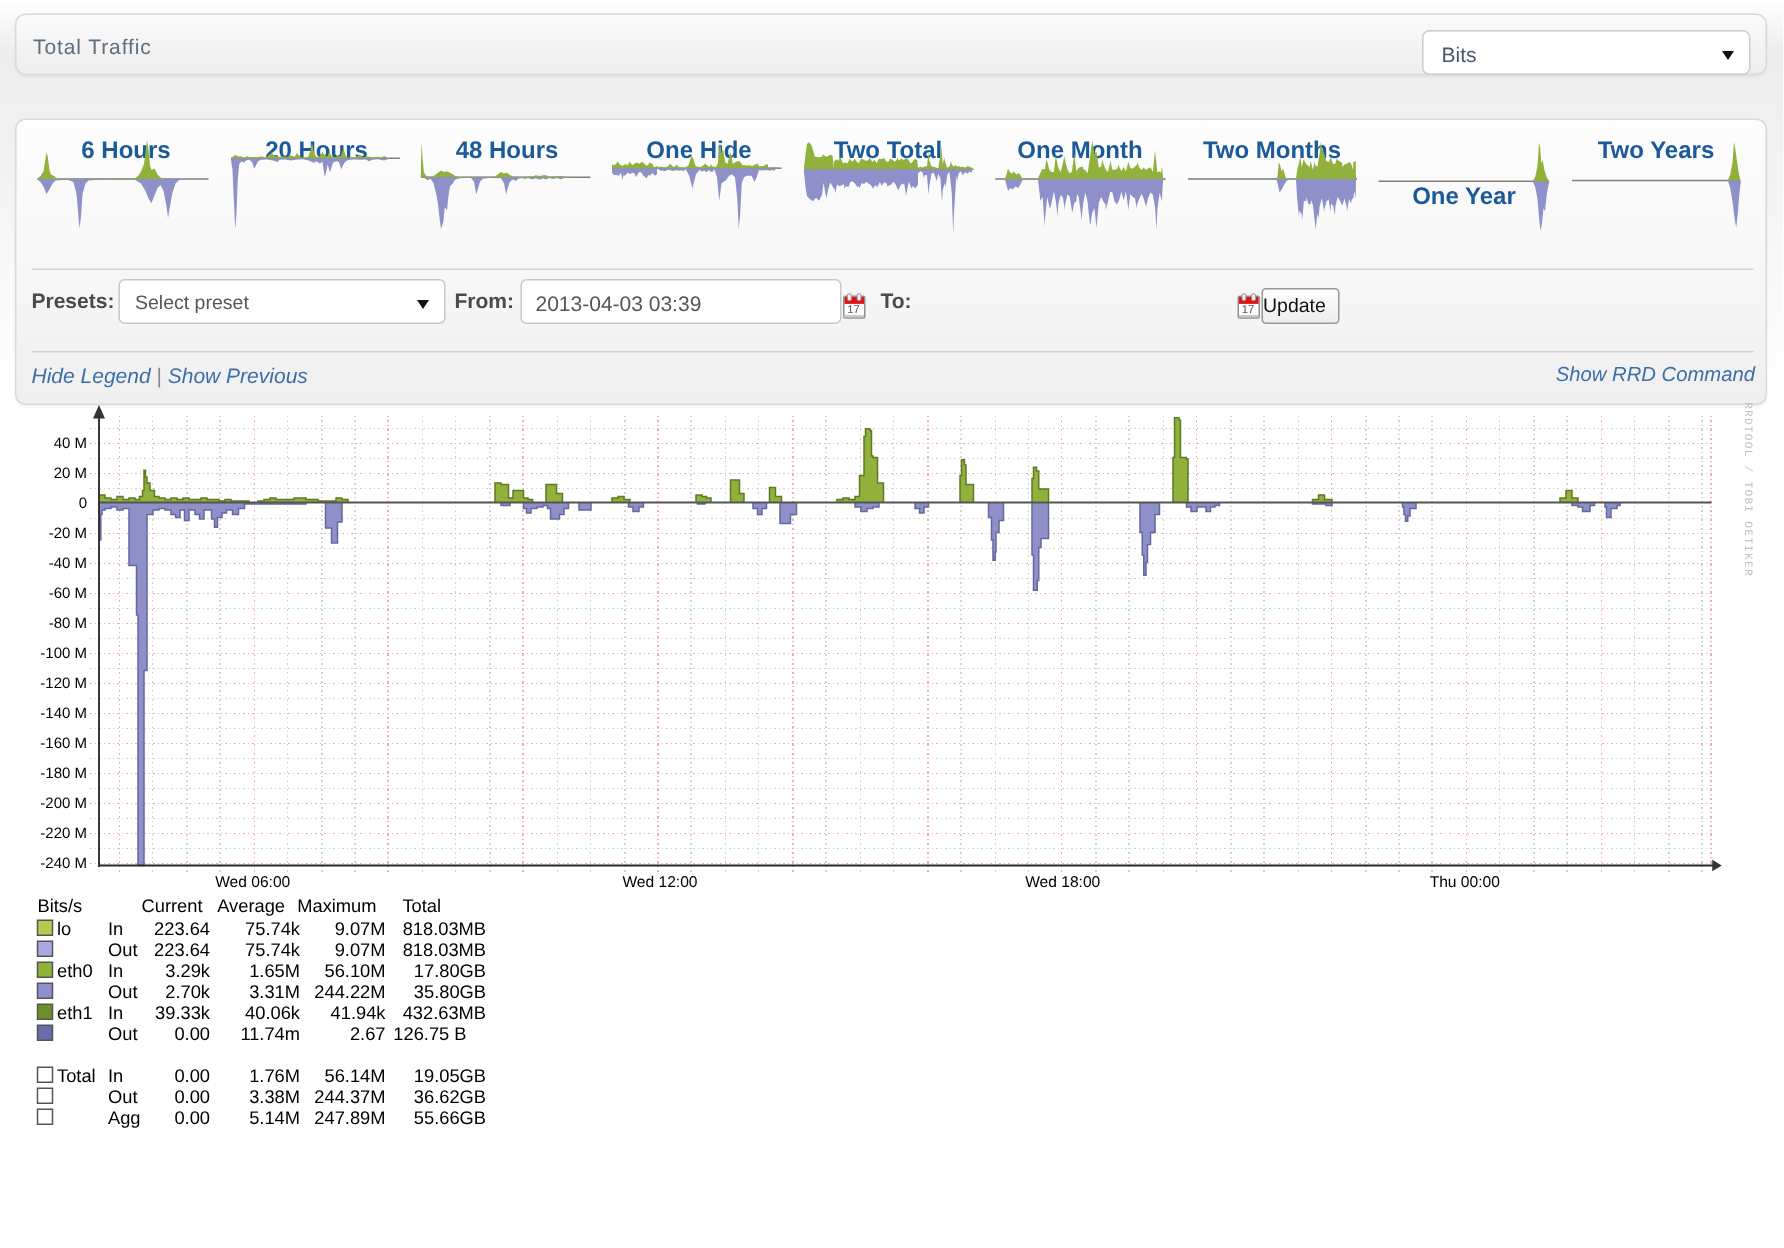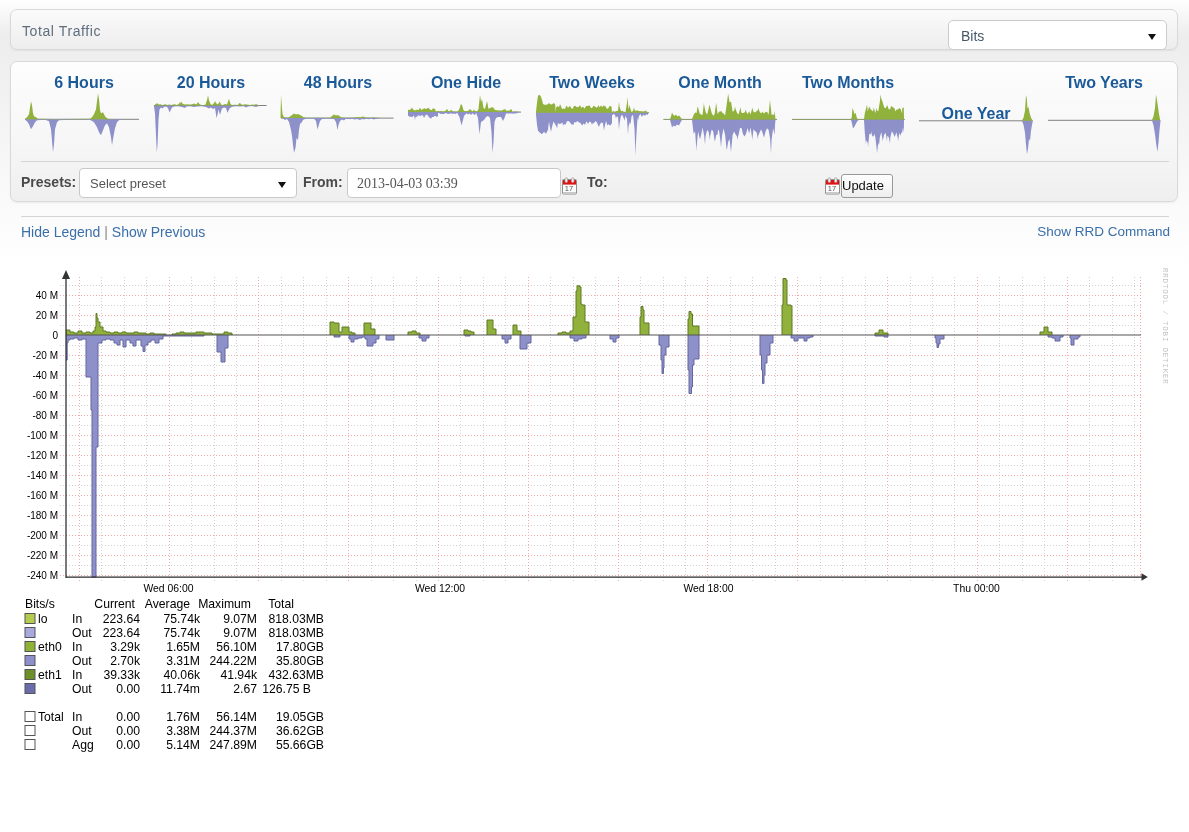--- a/index.html
+++ b/index.html
@@ -6,51 +6,51 @@
 html,body { width:1189px; height:832px; overflow:hidden; }
 body { font-family:"Liberation Sans", sans-serif; background:#fff; }
 #page { position:relative; width:1189px; height:832px;
   background:linear-gradient(to bottom, #ffffff 0px, #ededed 35px, #f1f1f1 90px, #f7f7f7 160px, #fcfcfc 230px, #ffffff 268px, #ffffff 100%); }
 .panel { position:absolute; border:1px solid #d9d9d9; border-radius:7px; box-shadow:0 1px 2px rgba(0,0,0,0.06); }
 #bar1 { left:10px; top:9px; width:1168px; height:41px; background:linear-gradient(to bottom,#fbfbfb,#ededed); }
 #bar1 .title { position:absolute; left:11px; top:13px; font-size:14px; letter-spacing:0.6px; color:#5f6e7d; }
 #selBits { position:absolute; left:948px; top:20px; width:219px; height:30px; background:#fff; border:1px solid #ccc; border-radius:5px; }
 #selBits .t { position:absolute; left:12px; top:7px; font-size:14px; color:#46596b; }
 .selarrow { position:absolute; right:10px; top:13px; width:0; height:0; border-left:4.5px solid transparent; border-right:4.5px solid transparent; border-top:6px solid #111; }
-#panel2 { left:10px; top:61px; width:1168px; height:141px; background:linear-gradient(to bottom,#fdfdfd 0%,#f6f6f6 60%,#efefef 100%); }
+#panel2 { left:10px; top:79px; width:1168px; height:191px; background:linear-gradient(to bottom,#fdfdfd 0%,#f6f6f6 60%,#efefef 100%); }
 .tabhead { position:absolute; top:12px; font-size:16px; font-weight:bold; color:#1b5a99; width:160px; text-align:center; }
 .sep { position:absolute; left:10px; width:1148px; height:0; border-top:1px solid #d4d4d4; }
 .blabel { position:absolute; font-size:14px; font-weight:bold; color:#4a4a4a; top:112px; }
 .selbox { position:absolute; top:106px; height:30px; background:#fff; border:1px solid #c8c8c8; border-radius:4px; }
 .selbox .t { position:absolute; left:10px; top:7px; font-size:13px; color:#555; }
 .inp { position:absolute; top:106px; height:30px; background:#fff; border:1px solid #c8c8c8; border-radius:4px; font-size:14px; color:#555; }
-.inp .t { position:absolute; left:9px; top:7px;font-family:Liberation Serif, serif; }
+.inp .t { position:absolute; left:9px; top:7px; }
 #updbtn { position:absolute; left:830px; top:112px; width:52px; height:24px; background:linear-gradient(to bottom,#fefefe,#eee); border:1px solid #999; border-radius:3px; font-size:13px; color:#111; line-height:21px; }
-.lnk { color:#3a6fa8; font-size:14px; }
+.lnk { color:#3a6fa8; font-size:14px;font-style:italic; }
 #links { position:absolute; left:10px; top:162px; font-size:14px; color:#888; }
 #rrdlink { position:absolute; right:7px; top:162px; font-size:13.5px; }
 svg { position:absolute; left:0; top:0; }
 .cal { position:absolute; }
 </style>
 </head>
 <body>
 <div id="page">
   <div id="bar1" class="panel">
       <div class="title">Total Traffic</div>
     </div>
   <div id="selBits">
       <div class="t">Bits</div>
       <div class="selarrow" style="top:13px;"></div>
     </div>
   <div id="panel2" class="panel">
     <div class="tabhead" style="left:-7px;">6 Hours</div>
     <div class="tabhead" style="left:120px;">20 Hours</div>
     <div class="tabhead" style="left:247px;">48 Hours</div>
     <div class="tabhead" style="left:375px;">One Hide</div>
-    <div class="tabhead" style="left:501px;">Two Weeks</div>
+    <div class="tabhead" style="left:501px;">Two Total</div>
     <div class="tabhead" style="left:629px;">One Month</div>
     <div class="tabhead" style="left:757px;">Two Months</div>
     <div class="tabhead" style="left:885px;margin-top:31px;">One Year</div>
     <div class="tabhead" style="left:1013px;">Two Years</div>
     <div class="sep" style="top:99px;"></div>
     <div class="sep" style="top:154px;"></div>
     <div class="blabel" style="left:10px;">Presets:</div>
     <div class="selbox" style="left:68px; width:218px;">
         <div class="t">Select preset</div>
         <div class="selarrow"></div>

